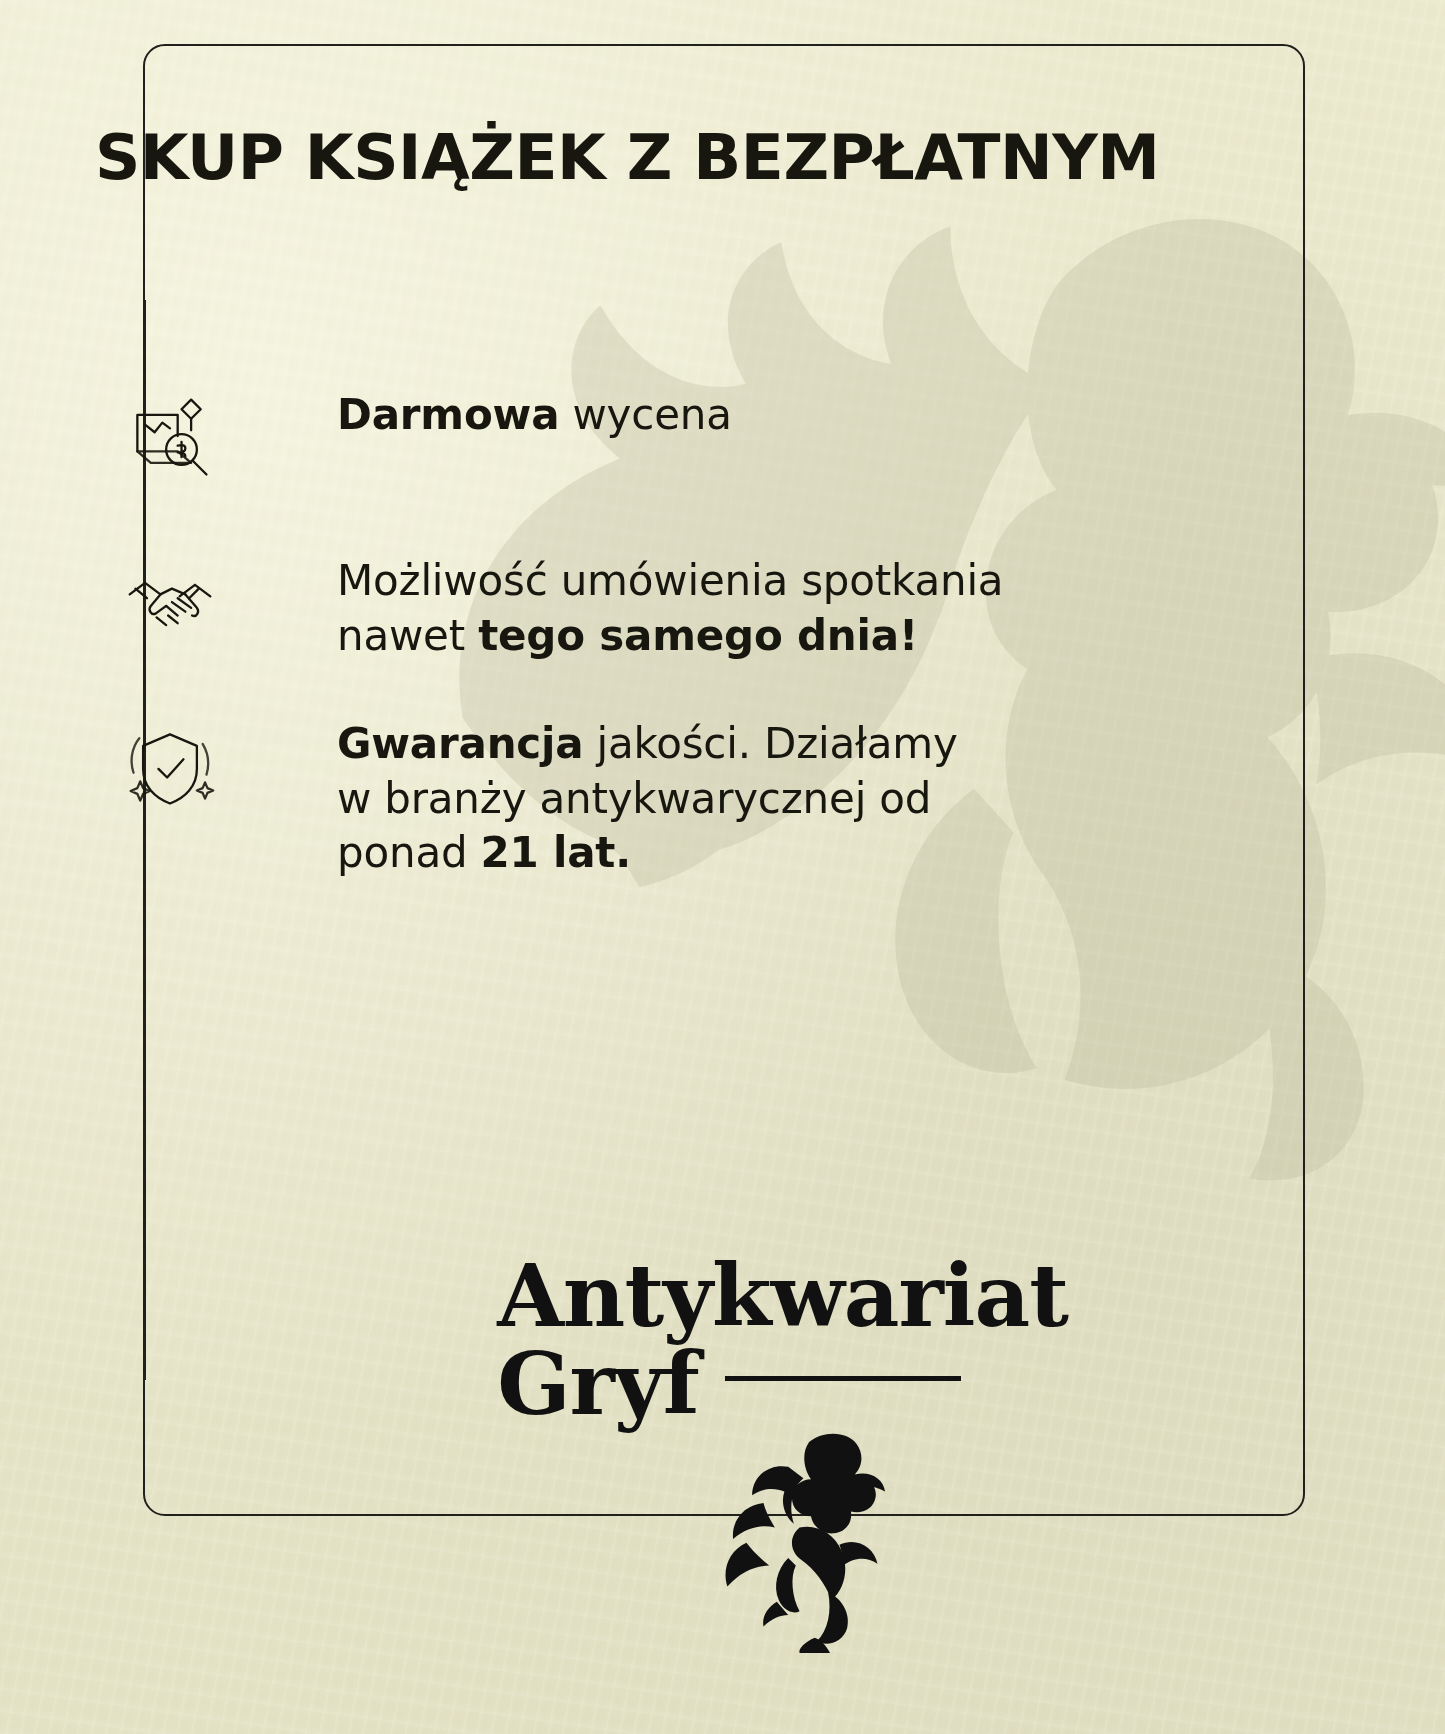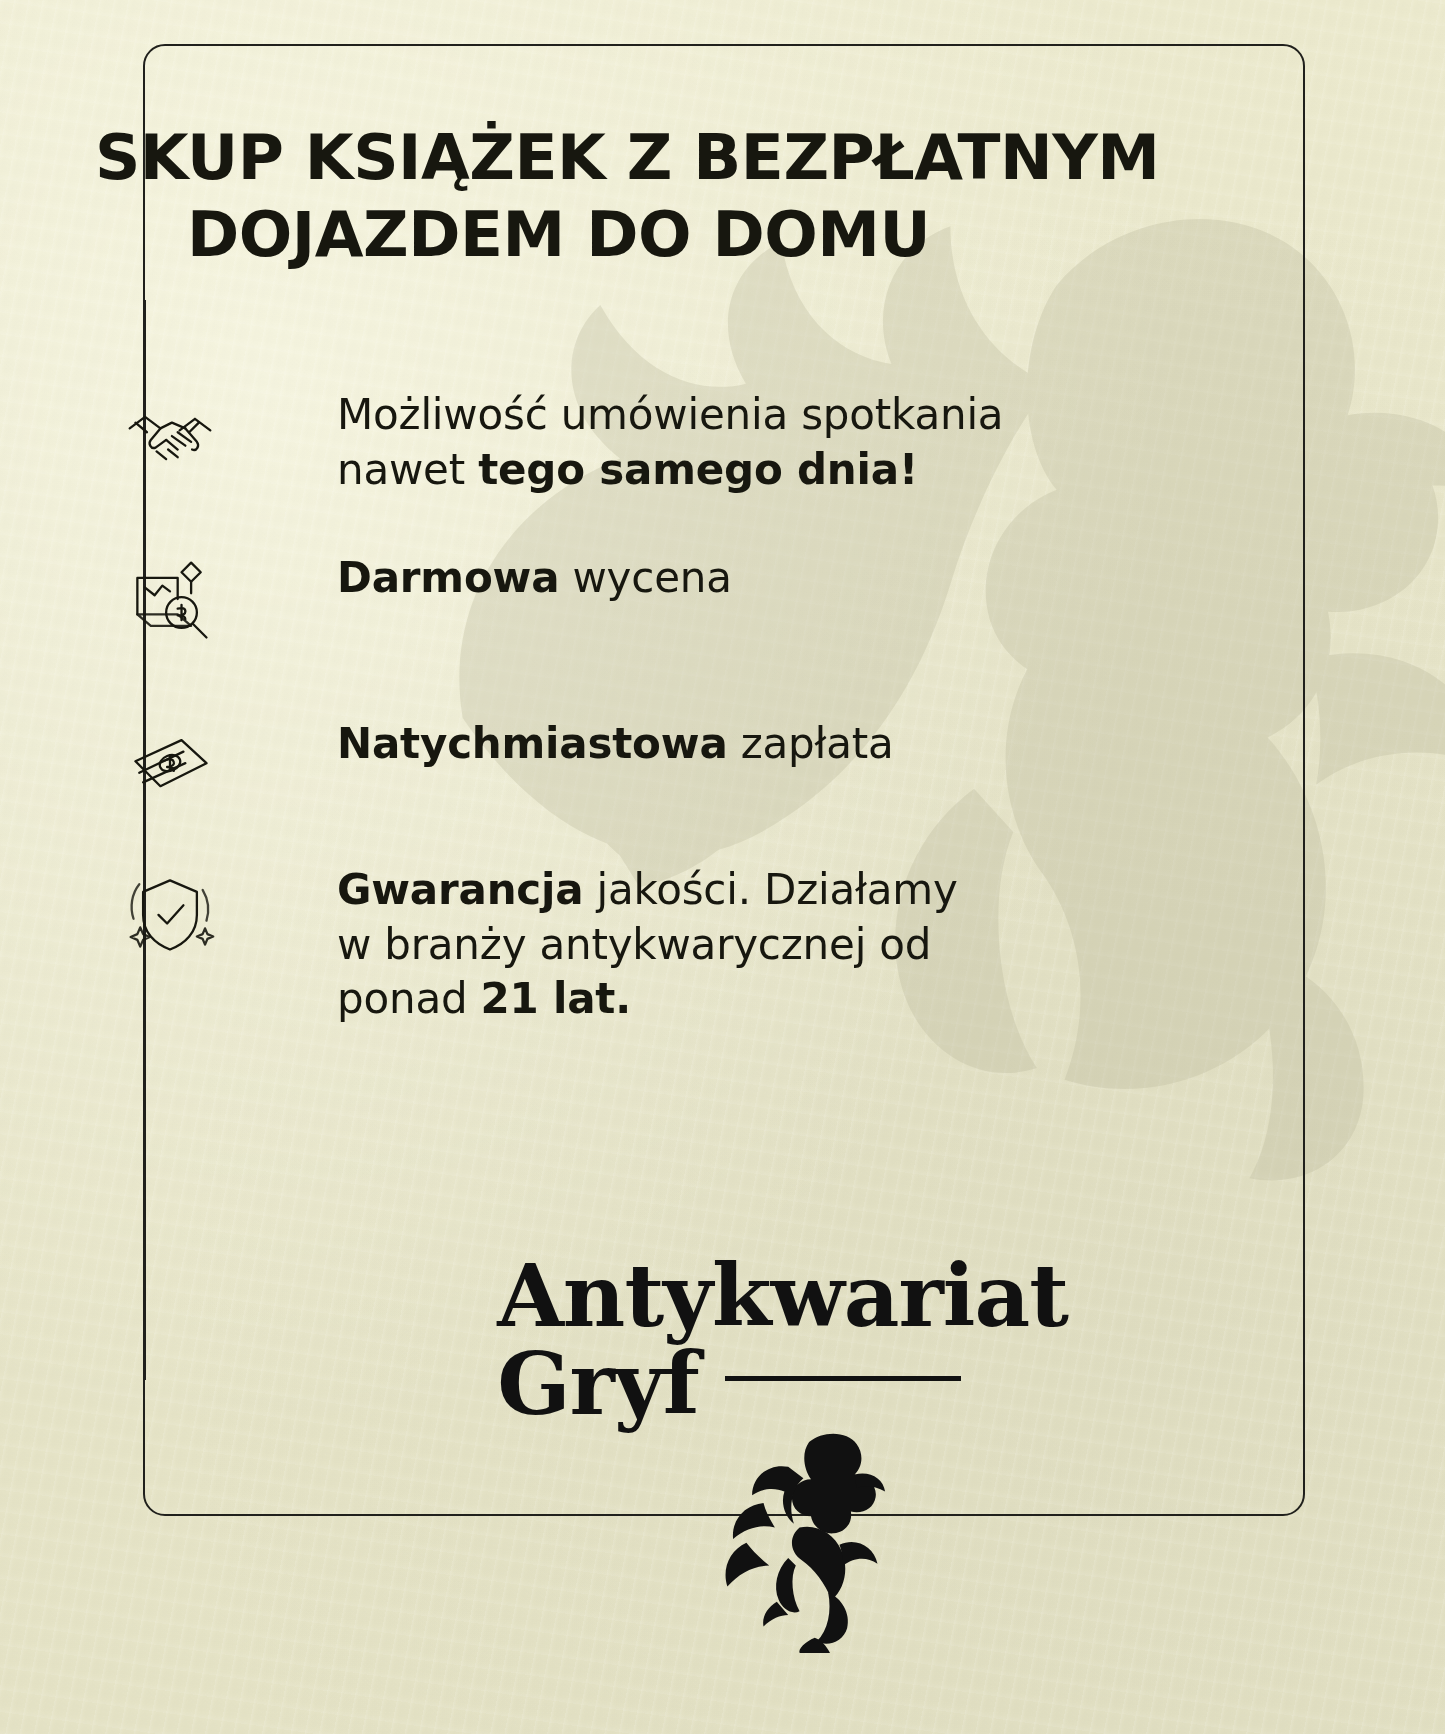--- a/index.html
+++ b/index.html
@@ -231,70 +231,57 @@
       </g>
     </svg>
   </div>
 
   <div class="frame"></div>
 
   <div class="content">
 
     <h1 class="headline">
       <span>SKUP KSIĄŻEK Z BEZPŁATNYM</span>
-      <span class="line2">DOJAZDEM DO DOMU</span>
     </h1>
 
     <div class="vline"></div>
 
     <div class="features">
-
-      <div class="feature f2">
-        <div class="icon">
-          <svg viewBox="0 0 100 100" fill="none" stroke="#17170f" stroke-width="2.4" stroke-linecap="round" stroke-linejoin="round" aria-hidden="true">
-            <path d="M8 40 L24 28 L40 40 L52 34 L66 40"></path>
-            <path d="M92 42 L76 30 L60 42"></path>
-            <path d="M40 40 L30 52 C 27 56 30 62 35 60 L46 52"></path>
-            <path d="M46 52 L58 62 M52 48 L66 58 M58 44 L72 54"></path>
-            <path d="M66 40 L78 54 C 81 58 78 64 73 62"></path>
-            <path d="M14 34 L26 44 M80 34 L70 44"></path>
-            <path d="M36 64 L46 72 M48 62 L58 70"></path>
-          </svg>
-        </div>
-        <div class="txt">Możliwość umówienia spotkania<br>nawet <b>tego samego dnia!</b></div>
-      </div>
 
       <div class="feature f1">
         <div class="icon">
           <svg viewBox="0 0 100 100" fill="none" stroke="#17170f" stroke-width="2.4" stroke-linecap="round" stroke-linejoin="round" aria-hidden="true">
             <path d="M16 64 L16 26 L58 26 L58 48"></path>
             <path d="M16 64 L30 76 L72 76 L58 64 Z" opacity=".9"></path>
             <path d="M24 36 L34 44 L42 34 L50 40"></path>
             <path d="M62 20 L72 10 L82 20 L72 30 Z"></path>
             <path d="M72 30 L72 42"></path>
             <circle cx="62" cy="62" r="16"></circle>
             <path d="M74 74 L88 88"></path>
             <path d="M62 54 L62 70 M58 58 Q66 56 66 61 Q66 65 58 65 Q66 65 66 69"></path>
           </svg>
         </div>
         <div class="txt"><b>Darmowa</b> wycena</div>
       </div>
 
-      <div class="feature f3">
+      <div class="feature f2">
         <div class="icon">
           <svg viewBox="0 0 100 100" fill="none" stroke="#17170f" stroke-width="2.4" stroke-linecap="round" stroke-linejoin="round" aria-hidden="true">
-            <path d="M14 44 L62 22 L88 46 L40 70 Z"></path>
-            <path d="M18 56 L64 34"></path>
-            <path d="M22 66 L66 46"></path>
-            <ellipse cx="50" cy="46" rx="11" ry="8" transform="rotate(-22 50 46)"></ellipse>
-            <path d="M50 38 L50 54 M45 43 Q53 40 54 45 Q55 49 47 50 Q55 50 54 54"></path>
+            <path d="M8 40 L24 28 L40 40 L52 34 L66 40"></path>
+            <path d="M92 42 L76 30 L60 42"></path>
+            <path d="M40 40 L30 52 C 27 56 30 62 35 60 L46 52"></path>
+            <path d="M46 52 L58 62 M52 48 L66 58 M58 44 L72 54"></path>
+            <path d="M66 40 L78 54 C 81 58 78 64 73 62"></path>
+            <path d="M14 34 L26 44 M80 34 L70 44"></path>
+            <path d="M36 64 L46 72 M48 62 L58 70"></path>
           </svg>
         </div>
-        <div class="txt"><b>Natychmiastowa</b> zapłata</div>
-      </div>
+        <div class="txt">Możliwość umówienia spotkania<br>nawet <b>tego samego dnia!</b></div>
+      </div>
+
 
       <div class="feature f4">
         <div class="icon">
           <svg viewBox="0 0 100 100" fill="none" stroke="#17170f" stroke-width="2.4" stroke-linecap="round" stroke-linejoin="round" aria-hidden="true">
             <path d="M50 16 L78 28 L78 52 C 78 70 66 82 50 88 C 34 82 22 70 22 52 L22 28 Z"></path>
             <path d="M38 52 L47 61 L64 42"></path>
             <path d="M18 20 C 10 30 8 44 12 56" opacity=".8"></path>
             <path d="M84 26 C 90 36 91 48 88 58" opacity=".8"></path>
             <path d="M16 72 l3 -7 3 7 7 3 -7 3 -3 7 -3 -7 -7 -3 Z" opacity=".9"></path>
             <path d="M84 72 l2.5 -6 2.5 6 6 2.5 -6 2.5 -2.5 6 -2.5 -6 -6 -2.5 Z" opacity=".9"></path>

